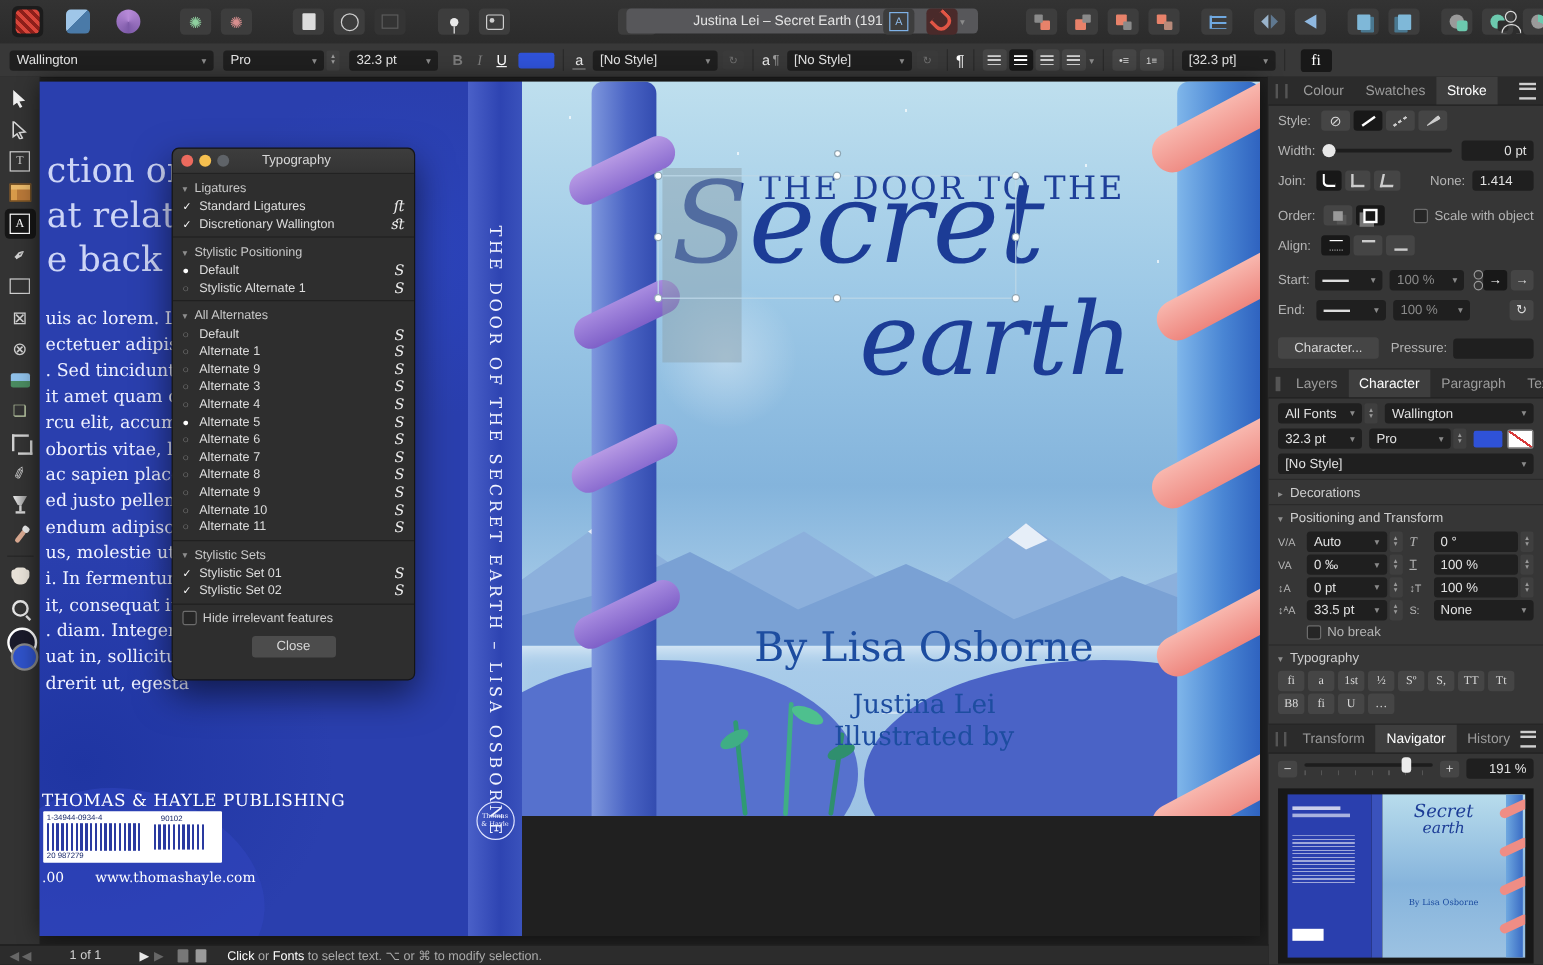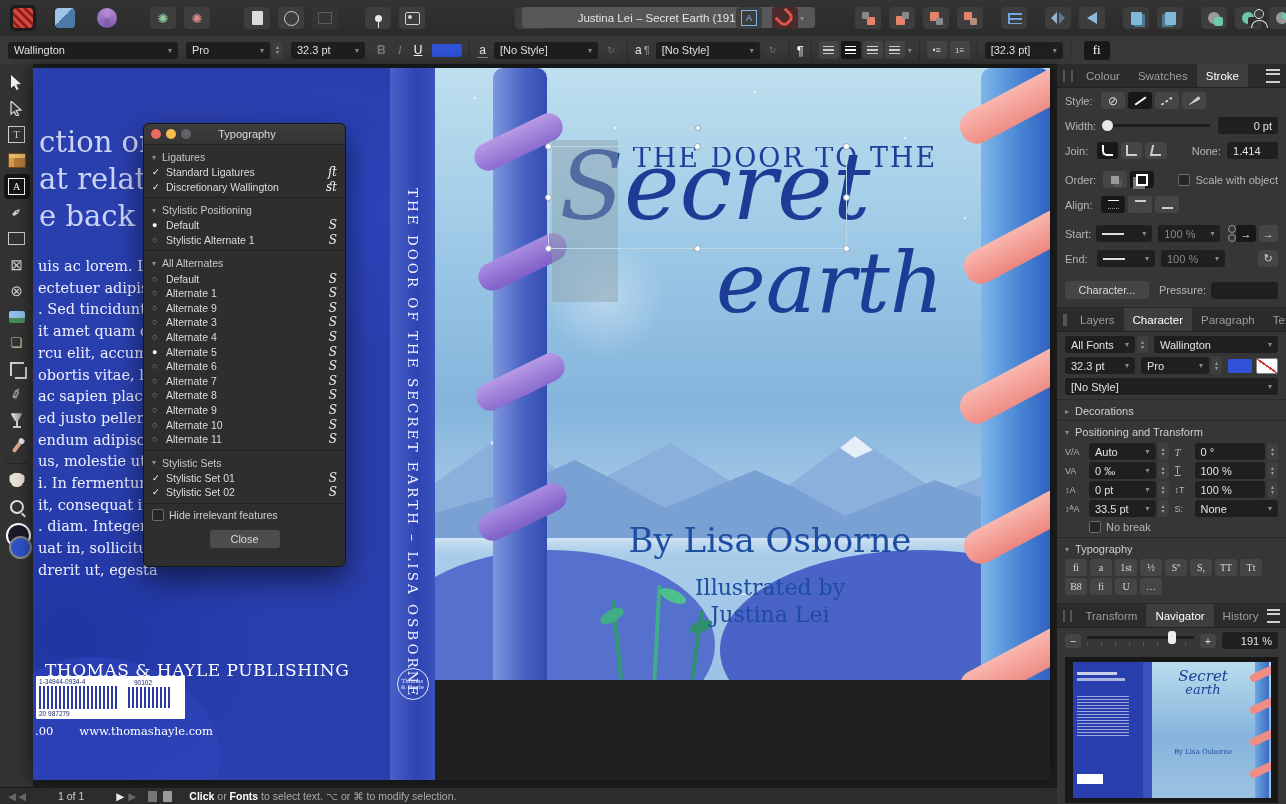--- a/index.html
+++ b/index.html
@@ -64,21 +64,21 @@
   .bline{white-space:nowrap;font-family:"DejaVu Serif",serif;font-size:14.5px;color:#eef0ff;line-height:21.7px}
   .col{border-radius:10px}
   .seg{position:absolute;border-radius:16px}
   
   .selbox{border:1px solid #bcd8e8;z-index:20}
   .hdl{position:absolute;width:7px;height:7px;border-radius:50%;background:#fff;border:1px solid #8fa6b4;box-sizing:border-box}
   
   .ticks{height:4px;background:repeating-linear-gradient(90deg,#555 0 1px,transparent 1px 14px)}
   
   #status{left:0;bottom:0;width:1057px;height:16px;background:#2c2c2c;border-top:1px solid #1b1b1b;display:flex;align-items:center;font-size:10.5px;color:#aaa}
-  .bold{color:#fff;font-weight:bold}
+  .bold{color:#fff;font-weight:normal}
   .docico{width:9px;height:11px;background:#9a9a9a;border-radius:1px;margin:0 3px}
 </style>
 </head>
 <body>
 
 <div id="titlebar" class="abs">
   <div class="abs row" style="left:10px;top:5px">
     <div class="apptile" style="background:#1c1c1c">
       <div style="width:20px;height:20px;border-radius:4px;background:repeating-linear-gradient(45deg,#d8453a 0 3px,#8e1f1a 3px 6px)"></div>
     </div>
@@ -359,21 +359,21 @@
         <div class="bline">ed justo pellente</div>
         <div class="bline">endum adipisci</div>
         <div class="bline">us, molestie ut, p</div>
         <div class="bline">i. In fermentum</div>
         <div class="bline">it, consequat in,</div>
         <div class="bline">. diam. Integer n</div>
         <div class="bline">uat in, sollicitud</div>
         <div class="bline">drerit ut, egesta</div>
       </div>
     <div class="abs" style="left:-30px;bottom:-40px;width:220px;height:160px;background:#3246c0;border-radius:50%;transform:rotate(18deg);opacity:.55"></div>
-    <div class="abs serif" style="left:12px;top:592px;font-size:17px;color:#fff;white-space:nowrap;letter-spacing:.5px">THOMAS &amp; HAYLE PUBLISHING</div>
+    <div class="abs serif" style="left:2px;top:592px;font-size:14px;color:#fff;white-space:nowrap;letter-spacing:.5px">THOMAS &amp; HAYLE PUBLISHING</div>
     <div class="abs" style="left:3px;top:608px;width:149px;height:43px;background:#fff;border-radius:1px">
       <div class="abs" style="left:3px;top:2px;font-size:6.5px;color:#1a2a6a">1-34944-0934-4</div>
       <div class="abs" style="left:3px;top:10px;width:78px;height:23px;background:repeating-linear-gradient(90deg,#2a3aa0 0 2px,transparent 2px 4px)"></div>
       <div class="abs" style="left:3px;top:34px;font-size:6.5px;color:#1a2a6a">20 987279</div>
       <div class="abs" style="left:98px;top:3px;font-size:6.5px;color:#1a2a6a">90102</div>
       <div class="abs" style="left:92px;top:11px;width:42px;height:21px;background:repeating-linear-gradient(90deg,#2a3aa0 0 2px,transparent 2px 4px)"></div>
     </div>
     <div class="abs row serif" style="left:2px;top:656px;font-size:11.5px;color:#fff">
       <span>.00</span>
       <span style="margin-left:26px">www.thomashayle.com</span>
@@ -438,22 +438,22 @@
     <div class="seg" style="left:524px;top:160px;width:125px;height:34px;background:linear-gradient(#f8b7ae,#ee867e);transform:rotate(-28deg)"></div>
     <div class="seg" style="left:520px;top:300px;width:125px;height:34px;background:linear-gradient(#f8b7ae,#ef8d85);transform:rotate(-28deg)"></div>
     <div class="seg" style="left:524px;top:440px;width:125px;height:34px;background:linear-gradient(#f8b7ae,#ee867e);transform:rotate(-28deg)"></div>
     <div class="seg" style="left:520px;top:580px;width:125px;height:34px;background:linear-gradient(#f8b7ae,#ef8d85);transform:rotate(-28deg)"></div>
 
     <div class="abs serif" style="left:175px;top:74px;width:350px;text-align:center;font-size:27px;letter-spacing:2px;color:#1e3f99;font-variant:small-caps">THE DOOR TO THE</div>
     <div class="abs serif" style="left:115px;top:64px;width:330px;text-align:center;font-style:italic;font-size:94px;color:#1c3c96">Secret</div>
     <div class="abs serif" style="left:230px;top:166px;width:330px;text-align:center;font-style:italic;font-size:84px;color:#1c3c96">earth</div>
     <div class="abs serif" style="left:135px;top:452px;width:400px;text-align:center;font-size:34px;color:#1d4da0">By Lisa Osborne</div>
     <div class="abs serif" style="left:135px;top:506px;width:400px;text-align:center;font-size:22px;line-height:27px;color:#1d4da0">
+      <div>Justina Lei</div>
       <div>Illustrated by</div>
-      <div>Justina Lei</div>
     </div>
   </div>
 </div>
 
 <div class="abs" style="left:552px;top:140px;width:66px;height:162px;background:rgba(140,160,172,.48);z-index:19"></div>
 <div class="abs selbox" style="left:548px;top:146px;width:297px;height:101px">
   <div class="hdl" style="left:-4px;top:-4px"></div>
   <div class="hdl" style="left:50%;top:-4px;margin-left:-4px"></div>
   <div class="hdl" style="right:-4px;top:-4px"></div>
   <div class="hdl" style="left:-4px;top:50%;margin-top:-4px"></div>

